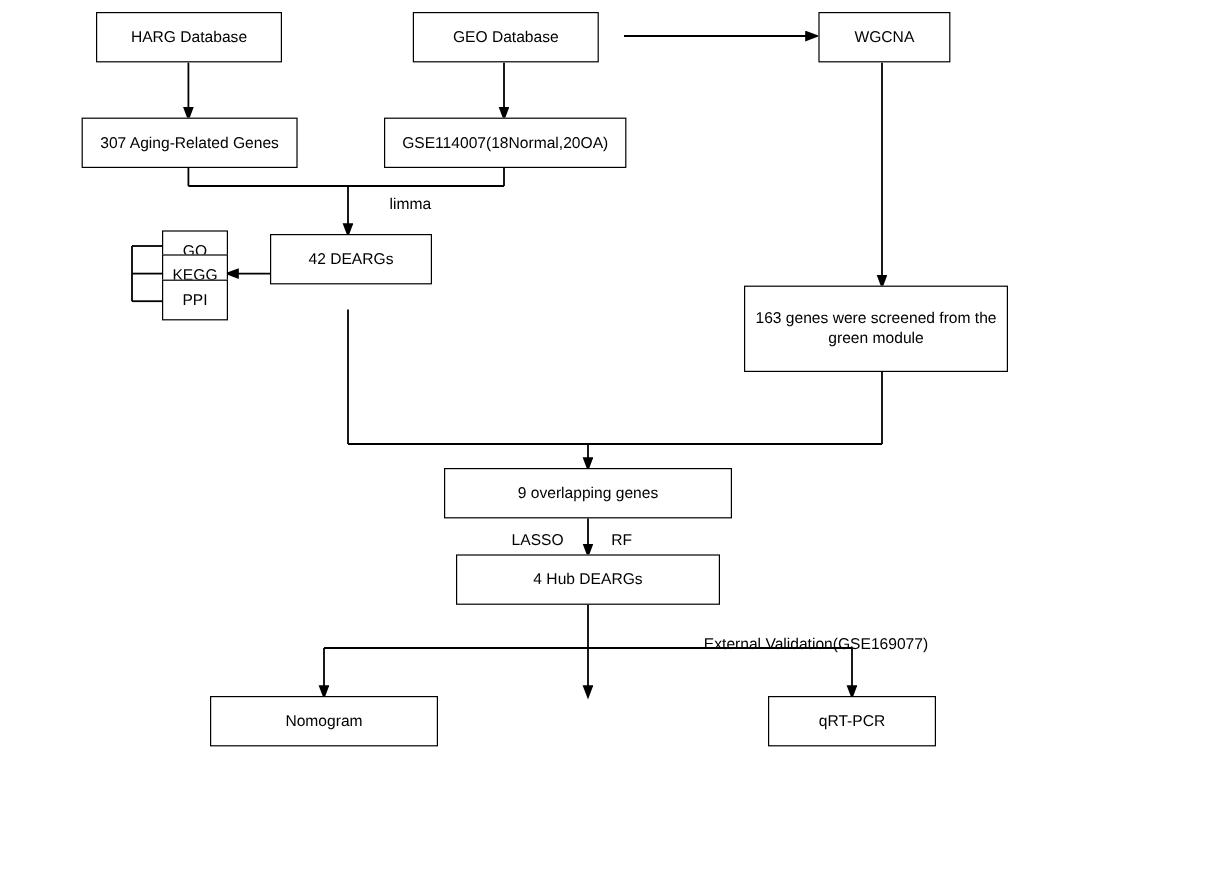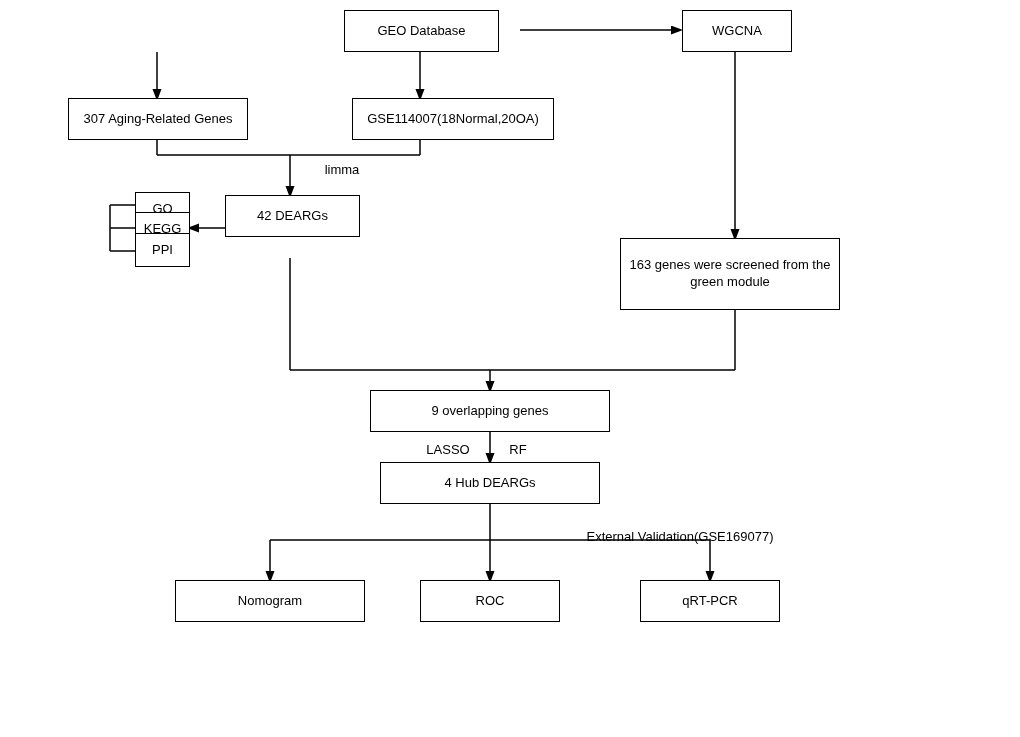--- a/index.html
+++ b/index.html
@@ -100,34 +100,37 @@
 
     <line x1="490" y1="540" x2="270" y2="540"></line>
     <line x1="270" y1="540" x2="270" y2="580" marker-end="url(#arrow)"></line>
 
     <line x1="490" y1="540" x2="490" y2="580" marker-end="url(#arrow)"></line>
 
     <line x1="490" y1="540" x2="710" y2="540"></line>
     <line x1="710" y1="540" x2="710" y2="580" marker-end="url(#arrow)"></line>
   </svg>
 
+  <div class="box" style="left:80px; top:10px; width:155px; height:42px;">
+    <span>HARG Database</span>
+  </div>
 
   <div class="box" style="left:344px; top:10px; width:155px; height:42px;">
     <span>GEO Database</span>
   </div>
 
   <div class="box" style="left:682px; top:10px; width:110px; height:42px;">
     <span>WGCNA</span>
   </div>
 
   <div class="box" style="left:68px; top:98px; width:180px; height:42px;">
     <span>307 Aging-Related Genes</span>
   </div>
 
-  <div class="box" style="left:320px; top:98px; width:202px; height:42px;margin-left:32px;">
+  <div class="box" style="left:320px; top:98px; width:202px; height:42px;">
     <span>GSE114007(18Normal,20OA)</span>
   </div>
 
   <div class="box" style="left:135px; top:192px; width:55px; height:34px;">
     <span>GO</span>
   </div>
 
   <div class="box" style="left:135px; top:212px; width:55px; height:34px;">
     <span>KEGG</span>
   </div>
@@ -157,21 +160,18 @@
   <div class="box" style="left:380px; top:462px; width:220px; height:42px;text-align:center;">
     <span>4 Hub DEARGs</span>
   </div>
 
   <div class="label" style="left:565px; top:529px; width:230px;">External  Validation(GSE169077)</div>
 
   <div class="box" style="left:175px; top:580px; width:190px; height:42px;">
     <span>Nomogram</span>
   </div>
 
-  <div class="box" style="left:420px; top:580px; width:140px; height:42px;">
-    <span>ROC</span>
-  </div>
 
   <div class="box" style="left:640px; top:580px; width:140px; height:42px;">
     <span>qRT-PCR</span>
   </div>
 
 </div>
 
 </body></html>

